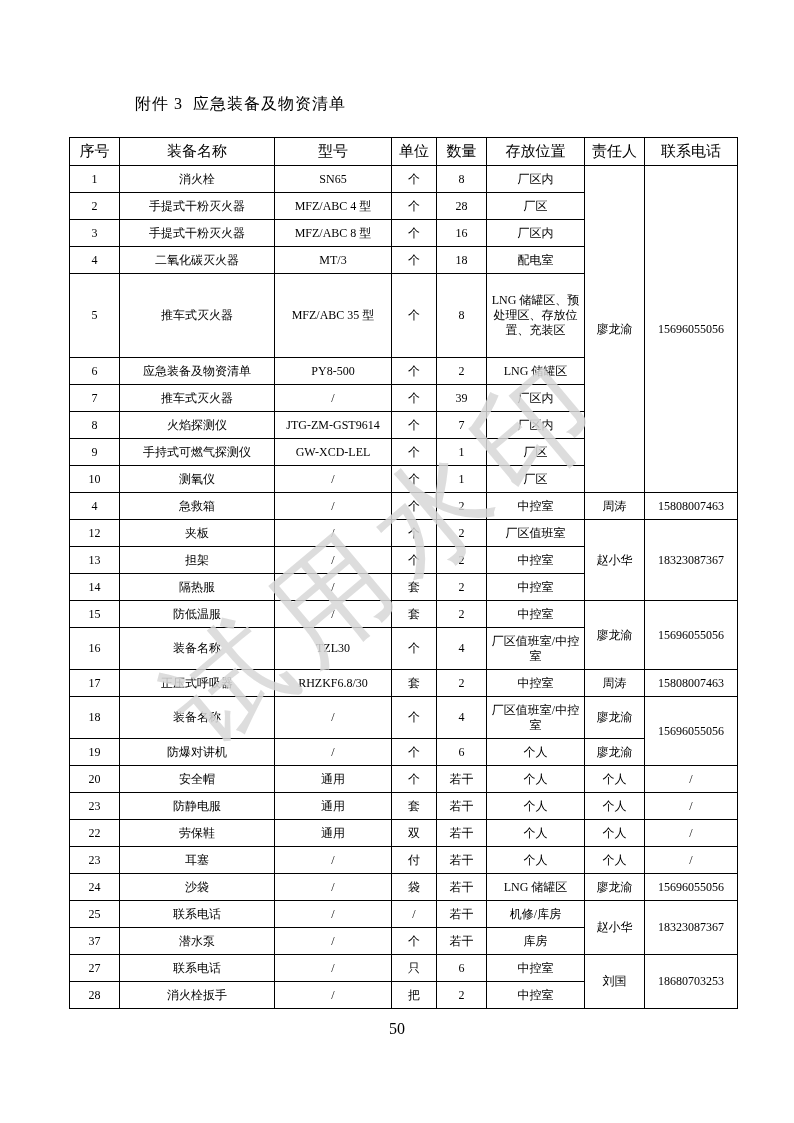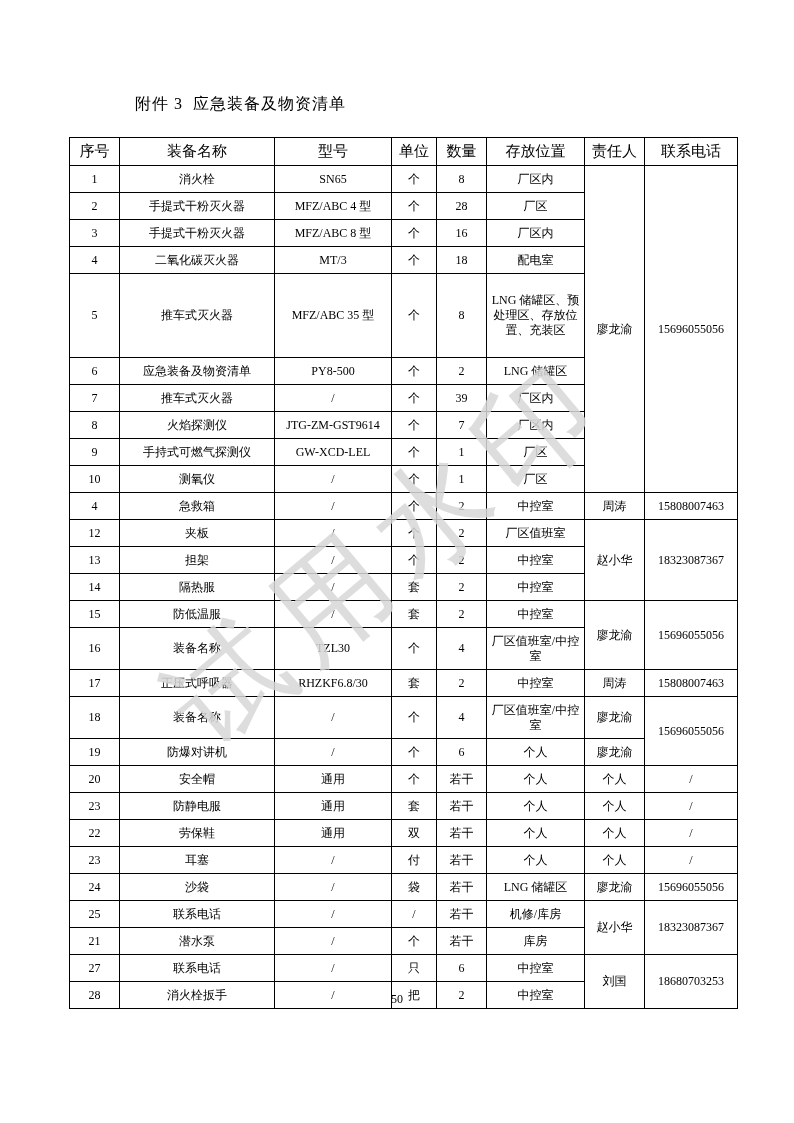--- a/index.html
+++ b/index.html
@@ -30,22 +30,22 @@
   .phone-cell{font-size:12.5px;letter-spacing:0;}
   .watermark{
     position:absolute;left:388px;top:552px;
     transform:translate(-50%,-50%) rotate(-40deg);
     font-size:116px;letter-spacing:16px;white-space:nowrap;
     color:#d8d8d8;opacity:0.85;
     z-index:40;pointer-events:none;
     font-family:"Liberation Sans","DejaVu Sans",sans-serif;
   }
   .page-number{
-    position:absolute;left:0;top:992px;width:794px;
-    text-align:center;font-size:12px;
+    position:absolute;left:0;top:1020px;width:794px;
+    text-align:center;font-size:16px;
   }
 </style>
 </head>
 <body>
 
 <div class="doc-title">附件 3  应急装备及物资清单</div>
 
 <div class="tbl-wrap">
   <table class="equip">
     <colgroup>
@@ -290,21 +290,21 @@
           <td>25</td>
           <td>联系电话</td>
           <td>/</td>
           <td>/</td>
           <td>若干</td>
           <td>机修/库房</td>
           <td rowspan="2">赵小华</td>
           <td class="phone-cell" rowspan="2">18323087367</td>
         </tr>
         <tr>
-          <td>21</td>
+          <td>37</td>
           <td>潜水泵</td>
           <td>/</td>
           <td>个</td>
           <td>若干</td>
           <td>库房</td>
         </tr>
         <tr>
           <td>27</td>
           <td>联系电话</td>
           <td>/</td>

